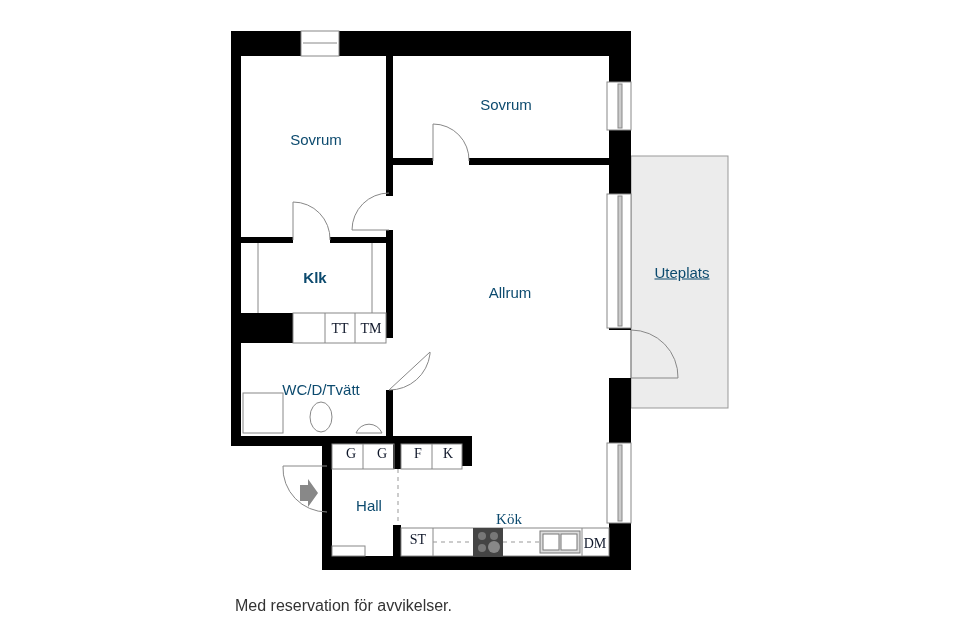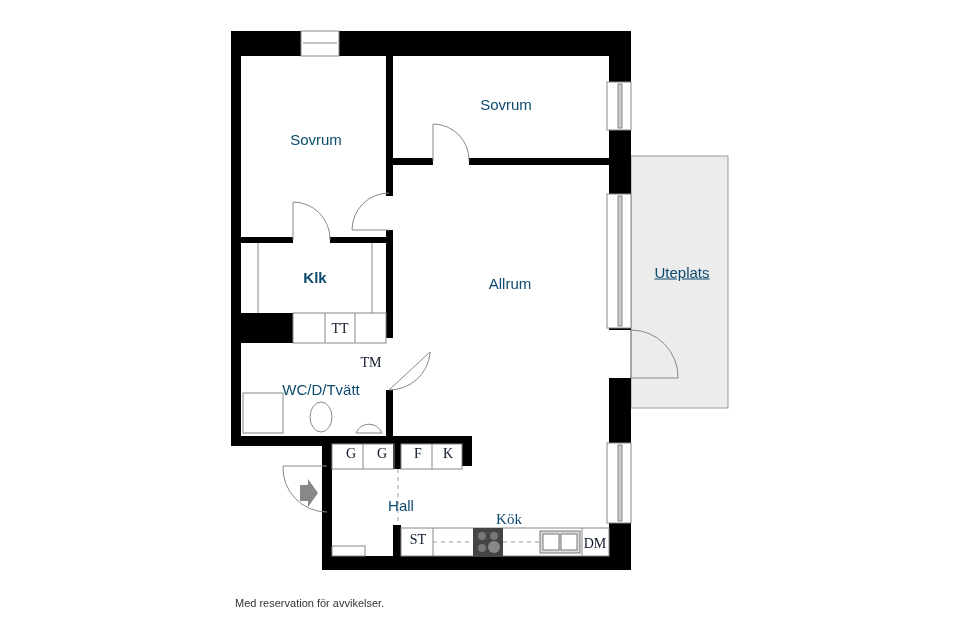--- a/index.html
+++ b/index.html
@@ -1,20 +1,20 @@
 <!DOCTYPE html>
 <html><head>
 <meta charset="utf-8">
 <style>
   html, body { margin:0; padding:0; background:#ffffff; }
   body { width:960px; height:640px; position:relative; overflow:hidden; font-family:"Liberation Sans", sans-serif; }
   svg#plan { position:absolute; left:0; top:0; }
   .lbl { position:absolute; color:#0c4a6e; font-size:15px; white-space:nowrap; transform:translate(-50%,-50%); }
   .fix { position:absolute; color:#0f172a; font-size:14px; white-space:nowrap; transform:translate(-50%,-50%);font-family:Liberation Serif, serif; }
-  .note { position:absolute; left:235px; top:597px; font-size:11px; color:#333; }
+  .note { position:absolute; left:235px; top:597px; font-size:16px; color:#333; }
 </style>
 </head>
 <body>
 
 <svg id="plan" width="960" height="640" viewBox="0 0 960 640">
 
   <rect x="631" y="156" width="97" height="252" fill="#ececec" stroke="#999" stroke-width="1"></rect>
 
   <g fill="#000">
     <rect x="231" y="31" width="400" height="25"></rect>
@@ -101,28 +101,28 @@
     <rect x="543" y="534" width="16" height="16" fill="#fff" stroke="#777"></rect>
     <rect x="561" y="534" width="16" height="16" fill="#fff" stroke="#777"></rect>
   </g>
 
   <polygon points="300,485 308,485 308,479 318,493 308,507 308,501 300,501" fill="#888"></polygon>
 </svg>
 
 <div class="lbl" style="left:316px;top:139px;">Sovrum</div>
 <div class="lbl" style="left:506px;top:104px;">Sovrum</div>
 <div class="lbl" style="left:315px;top:277px;font-weight:bold;">Klk</div>
-<div class="lbl" style="left:510px;top:283px;">Allrum</div>
+<div class="lbl" style="left:510px;top:292px;">Allrum</div>
 <div class="lbl" style="left:682px;top:272px;text-decoration:underline;">Uteplats</div>
 <div class="lbl" style="left:321px;top:377px;margin-top:12px;">WC/D/Tvätt</div>
-<div class="lbl" style="left:369px;top:505px;margin-left:32px;">Hall</div>
+<div class="lbl" style="left:369px;top:505px;">Hall</div>
 <div class="lbl" style="left:509px;top:519px;font-family:Liberation Serif, serif;">Kök</div>
 
 <div class="fix" style="left:340px;top:329px;">TT</div>
-<div class="fix" style="left:371px;top:329px;margin-top:34px;">TM</div>
+<div class="fix" style="left:371px;top:329px;">TM</div>
 <div class="fix" style="left:351px;top:454px;">G</div>
 <div class="fix" style="left:382px;top:454px;">G</div>
 <div class="fix" style="left:418px;top:454px;">F</div>
 <div class="fix" style="left:448px;top:454px;">K</div>
 <div class="fix" style="left:418px;top:540px;">ST</div>
 <div class="fix" style="left:595px;top:544px;">DM</div>
 
 <div class="note">Med reservation för avvikelser.</div>
 
 </body></html>

